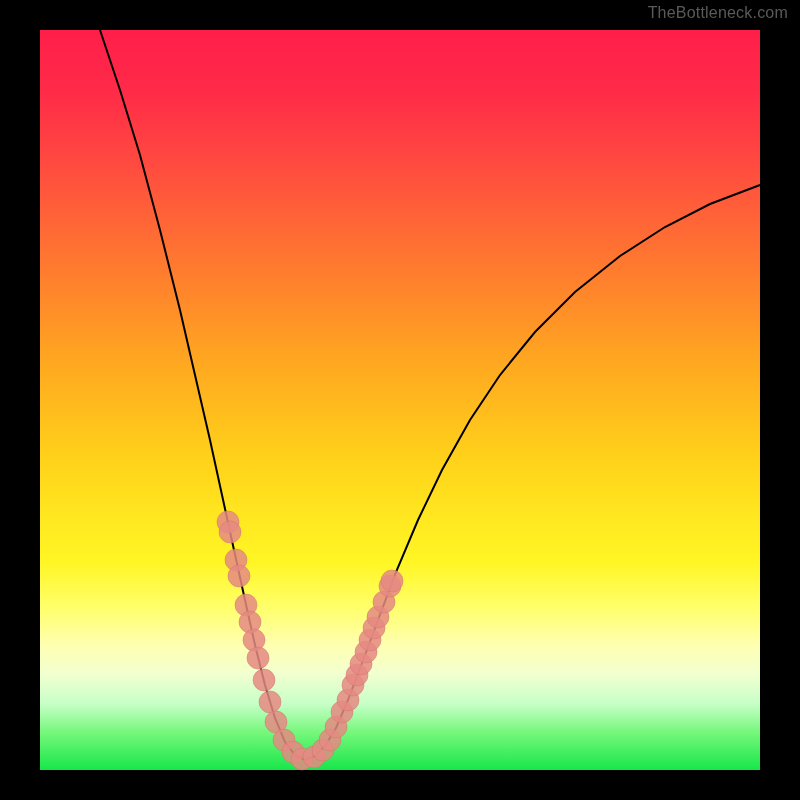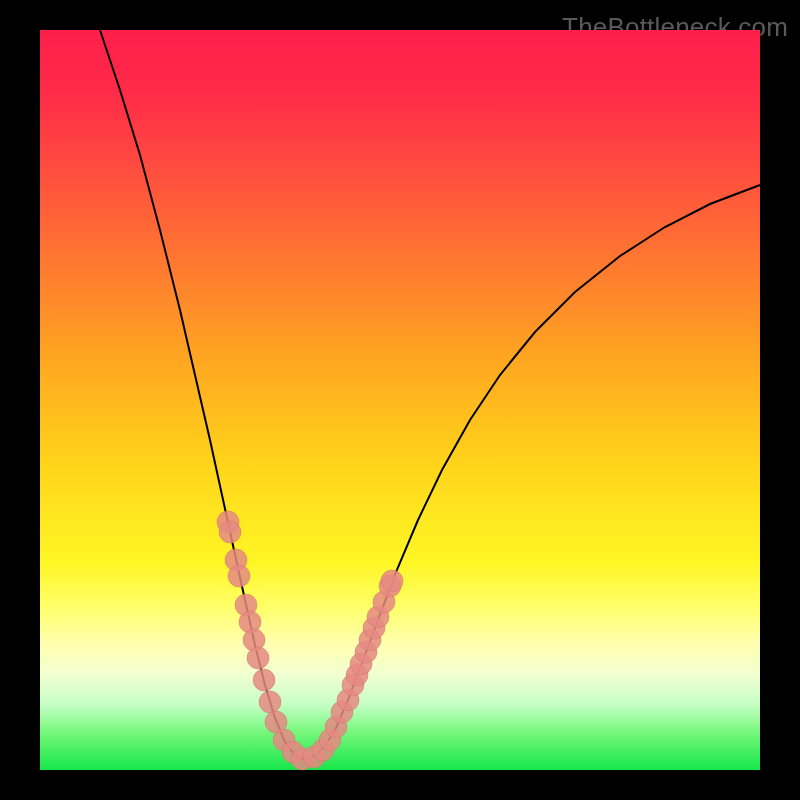--- a/index.html
+++ b/index.html
@@ -53,24 +53,24 @@
     stroke-width: 2;
   }
   .marker {
     fill: #e58a82;
     fill-opacity: 0.85;
     stroke: #d0766e;
     stroke-width: 0.5;
   }
   .watermark {
     position: absolute;
-    top: 12px;
+    top: 4px;
     right: 12px;
     color: #5a5a5a;
-    font-size: 26px;
+    font-size: 16px;
     font-weight: 500;
     letter-spacing: 0.2px;
     text-align: right;
   }
 </style>
 </head>
 <body>
 
 <div class="stage">
   <div class="watermark">TheBottleneck.com</div>

